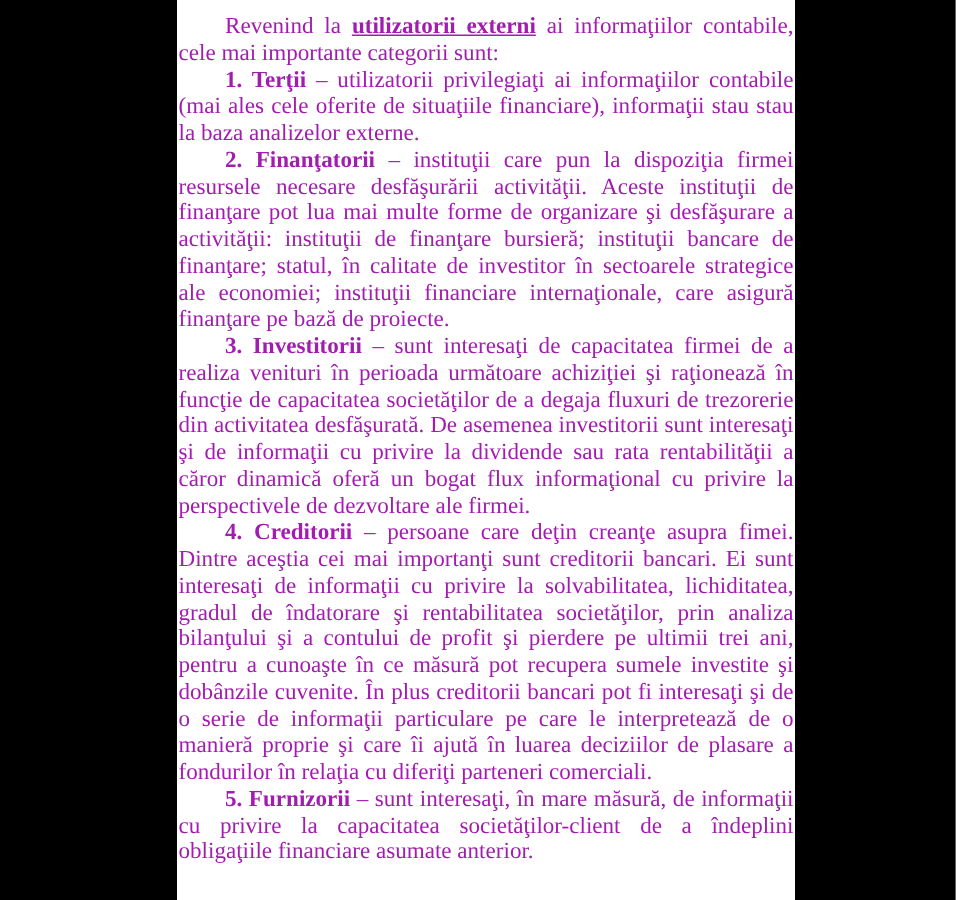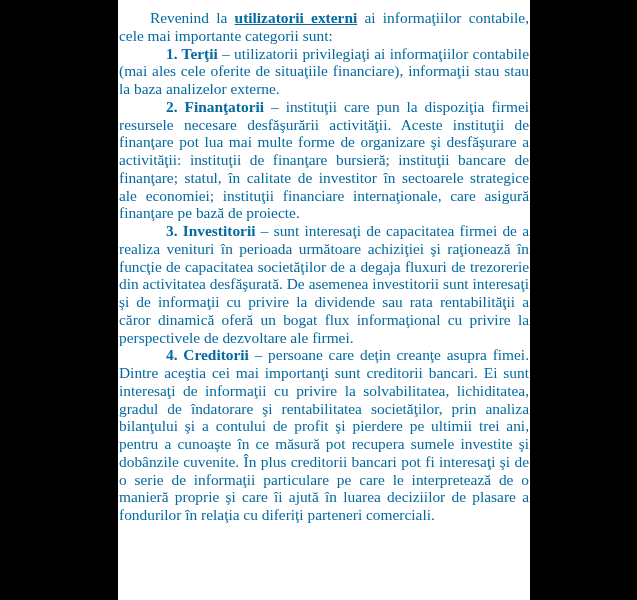--- a/index.html
+++ b/index.html
@@ -30,33 +30,32 @@
     flex: 0 0 auto;
     width: 412px;
     height: 600px;
     background: #ffffff;
     box-sizing: border-box;
     padding: 9px 1px 0 1px;
   }
   .body-text {
     font-size: 15.4px;
     line-height: 17.75px;
-    color: #0369a1;
+    color: #a21caf;
     text-align: justify;
     -webkit-hyphens: none;
     hyphens: none;
   }
   .body-text p {
     margin: 0;
     padding: 0;
     text-indent: 31px;
   }
   .lead {
     font-weight: bold;
-    margin-left: 16px;
   }
   .hl {
     font-weight: bold;
     text-decoration: underline;
   }
 </style>
 </head>
 <body>
 
 <div class="stage">
@@ -68,18 +67,19 @@
       <p><span>Revenind la </span><span class="hl">utilizatorii externi</span><span> ai informaţiilor contabile, cele mai importante categorii sunt:</span></p>
 
       <p><span class="lead">1. Terţii</span><span> – utilizatorii privilegiaţi ai informaţiilor contabile (mai ales cele oferite de situaţiile financiare), informaţii stau stau la baza analizelor externe.</span></p>
 
       <p><span class="lead">2. Finanţatorii</span><span> – instituţii care pun la dispoziţia firmei resursele necesare desfăşurării activităţii. Aceste instituţii de finanţare pot lua mai multe forme de organizare şi desfăşurare a activităţii: instituţii de finanţare bursieră; instituţii bancare de finanţare; statul, în calitate de investitor în sectoarele strategice ale economiei; instituţii financiare internaţionale, care asigură finanţare pe bază de proiecte.</span></p>
 
       <p><span class="lead">3. Investitorii</span><span> – sunt interesaţi de capacitatea firmei de a realiza venituri în perioada următoare achiziţiei şi raţionează în funcţie de capacitatea societăţilor de a degaja fluxuri de trezorerie din activitatea desfăşurată. De asemenea investitorii sunt interesaţi şi de informaţii cu privire la dividende sau rata rentabilităţii a căror dinamică oferă un bogat flux informaţional cu privire la perspectivele de dezvoltare ale firmei.</span></p>
 
       <p><span class="lead">4. Creditorii</span><span> – persoane care deţin creanţe asupra fimei. Dintre aceştia cei mai importanţi sunt creditorii bancari. Ei sunt interesaţi de informaţii cu privire la solvabilitatea, lichiditatea, gradul de îndatorare şi rentabilitatea societăţilor, prin analiza bilanţului şi a contului de profit şi pierdere pe ultimii trei ani, pentru a cunoaşte în ce măsură pot recupera sumele investite şi dobânzile cuvenite. În plus creditorii bancari pot fi interesaţi şi de o serie de informaţii particulare pe care le interpretează de o manieră proprie şi care îi ajută în luarea deciziilor de plasare a fondurilor în relaţia cu diferiţi parteneri comerciali.</span></p>
 
+      <p><span class="lead">5. Furnizorii</span><span> – sunt interesaţi, în mare măsură, de informaţii cu privire la capacitatea societăţilor-client de a îndeplini obligaţiile financiare asumate anterior.</span></p>
 
     </div>
   </div>
 
   <div class="letterbox right"></div>
 </div>
 
 </body></html>

